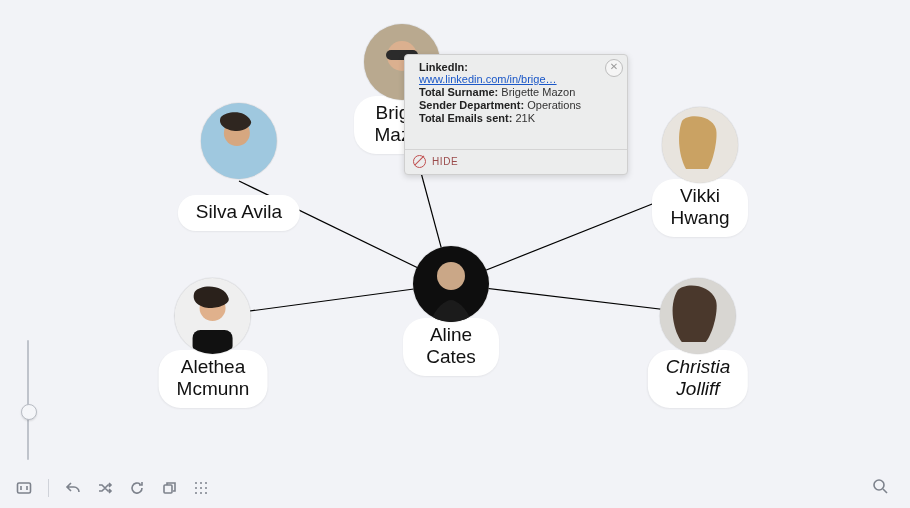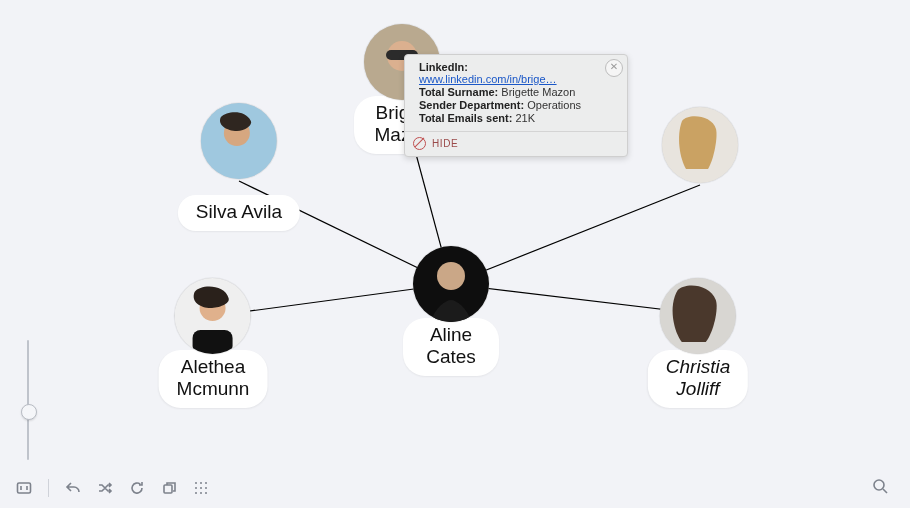--- a/index.html
+++ b/index.html
@@ -88,20 +88,21 @@
   .tooltip .footer {
     border-top: 1px solid #d4d4d4;
     padding: 5px 8px 6px;
     font-size: 10px;
     letter-spacing: 0.06em;
     color: #9a4a4a;
     display: flex;
     align-items: center;
     gap: 6px;
     cursor: pointer;
+    margin-top: 18px;
   }
   .tooltip .footer .ohide {
     width: 11px; height: 11px; border: 1.3px solid #c05050; border-radius: 50%;
     position: relative; display: inline-block;
   }
   .tooltip .footer .ohide::after {
     content: "";
     position: absolute;
     left: -1px; top: 4px;
     width: 13px; height: 1.3px;
@@ -232,20 +233,21 @@
   </div>
 
   <div class="node" style="left:700px; top:107px;">
     <span class="avatar">
       <svg viewBox="0 0 76 76">
           <rect width="76" height="76" fill="#e8e4de"></rect>
           <circle cx="38" cy="32" r="14" fill="#e9c1a0"></circle>
           <path d="M20 14c6-8 30-6 34 8 2 8-2 30-8 40H24c-6-10-10-32-4-48z" fill="#caa263"></path>
         </svg>
     </span>
+    <div class="chip">Vikki<br>Hwang</div>
   </div>
 
   <div class="node" style="left:698px; top:278px;font-style:italic;">
     <span class="avatar">
       <svg viewBox="0 0 76 76">
           <rect width="76" height="76" fill="#d8d6d2"></rect>
           <circle cx="38" cy="30" r="13" fill="#dcb091"></circle>
           <path d="M18 12c8-8 32-6 38 10 3 8-2 32-10 42H22c-8-10-14-36-4-52z" fill="#4a382c"></path>
         </svg>
     </span>

